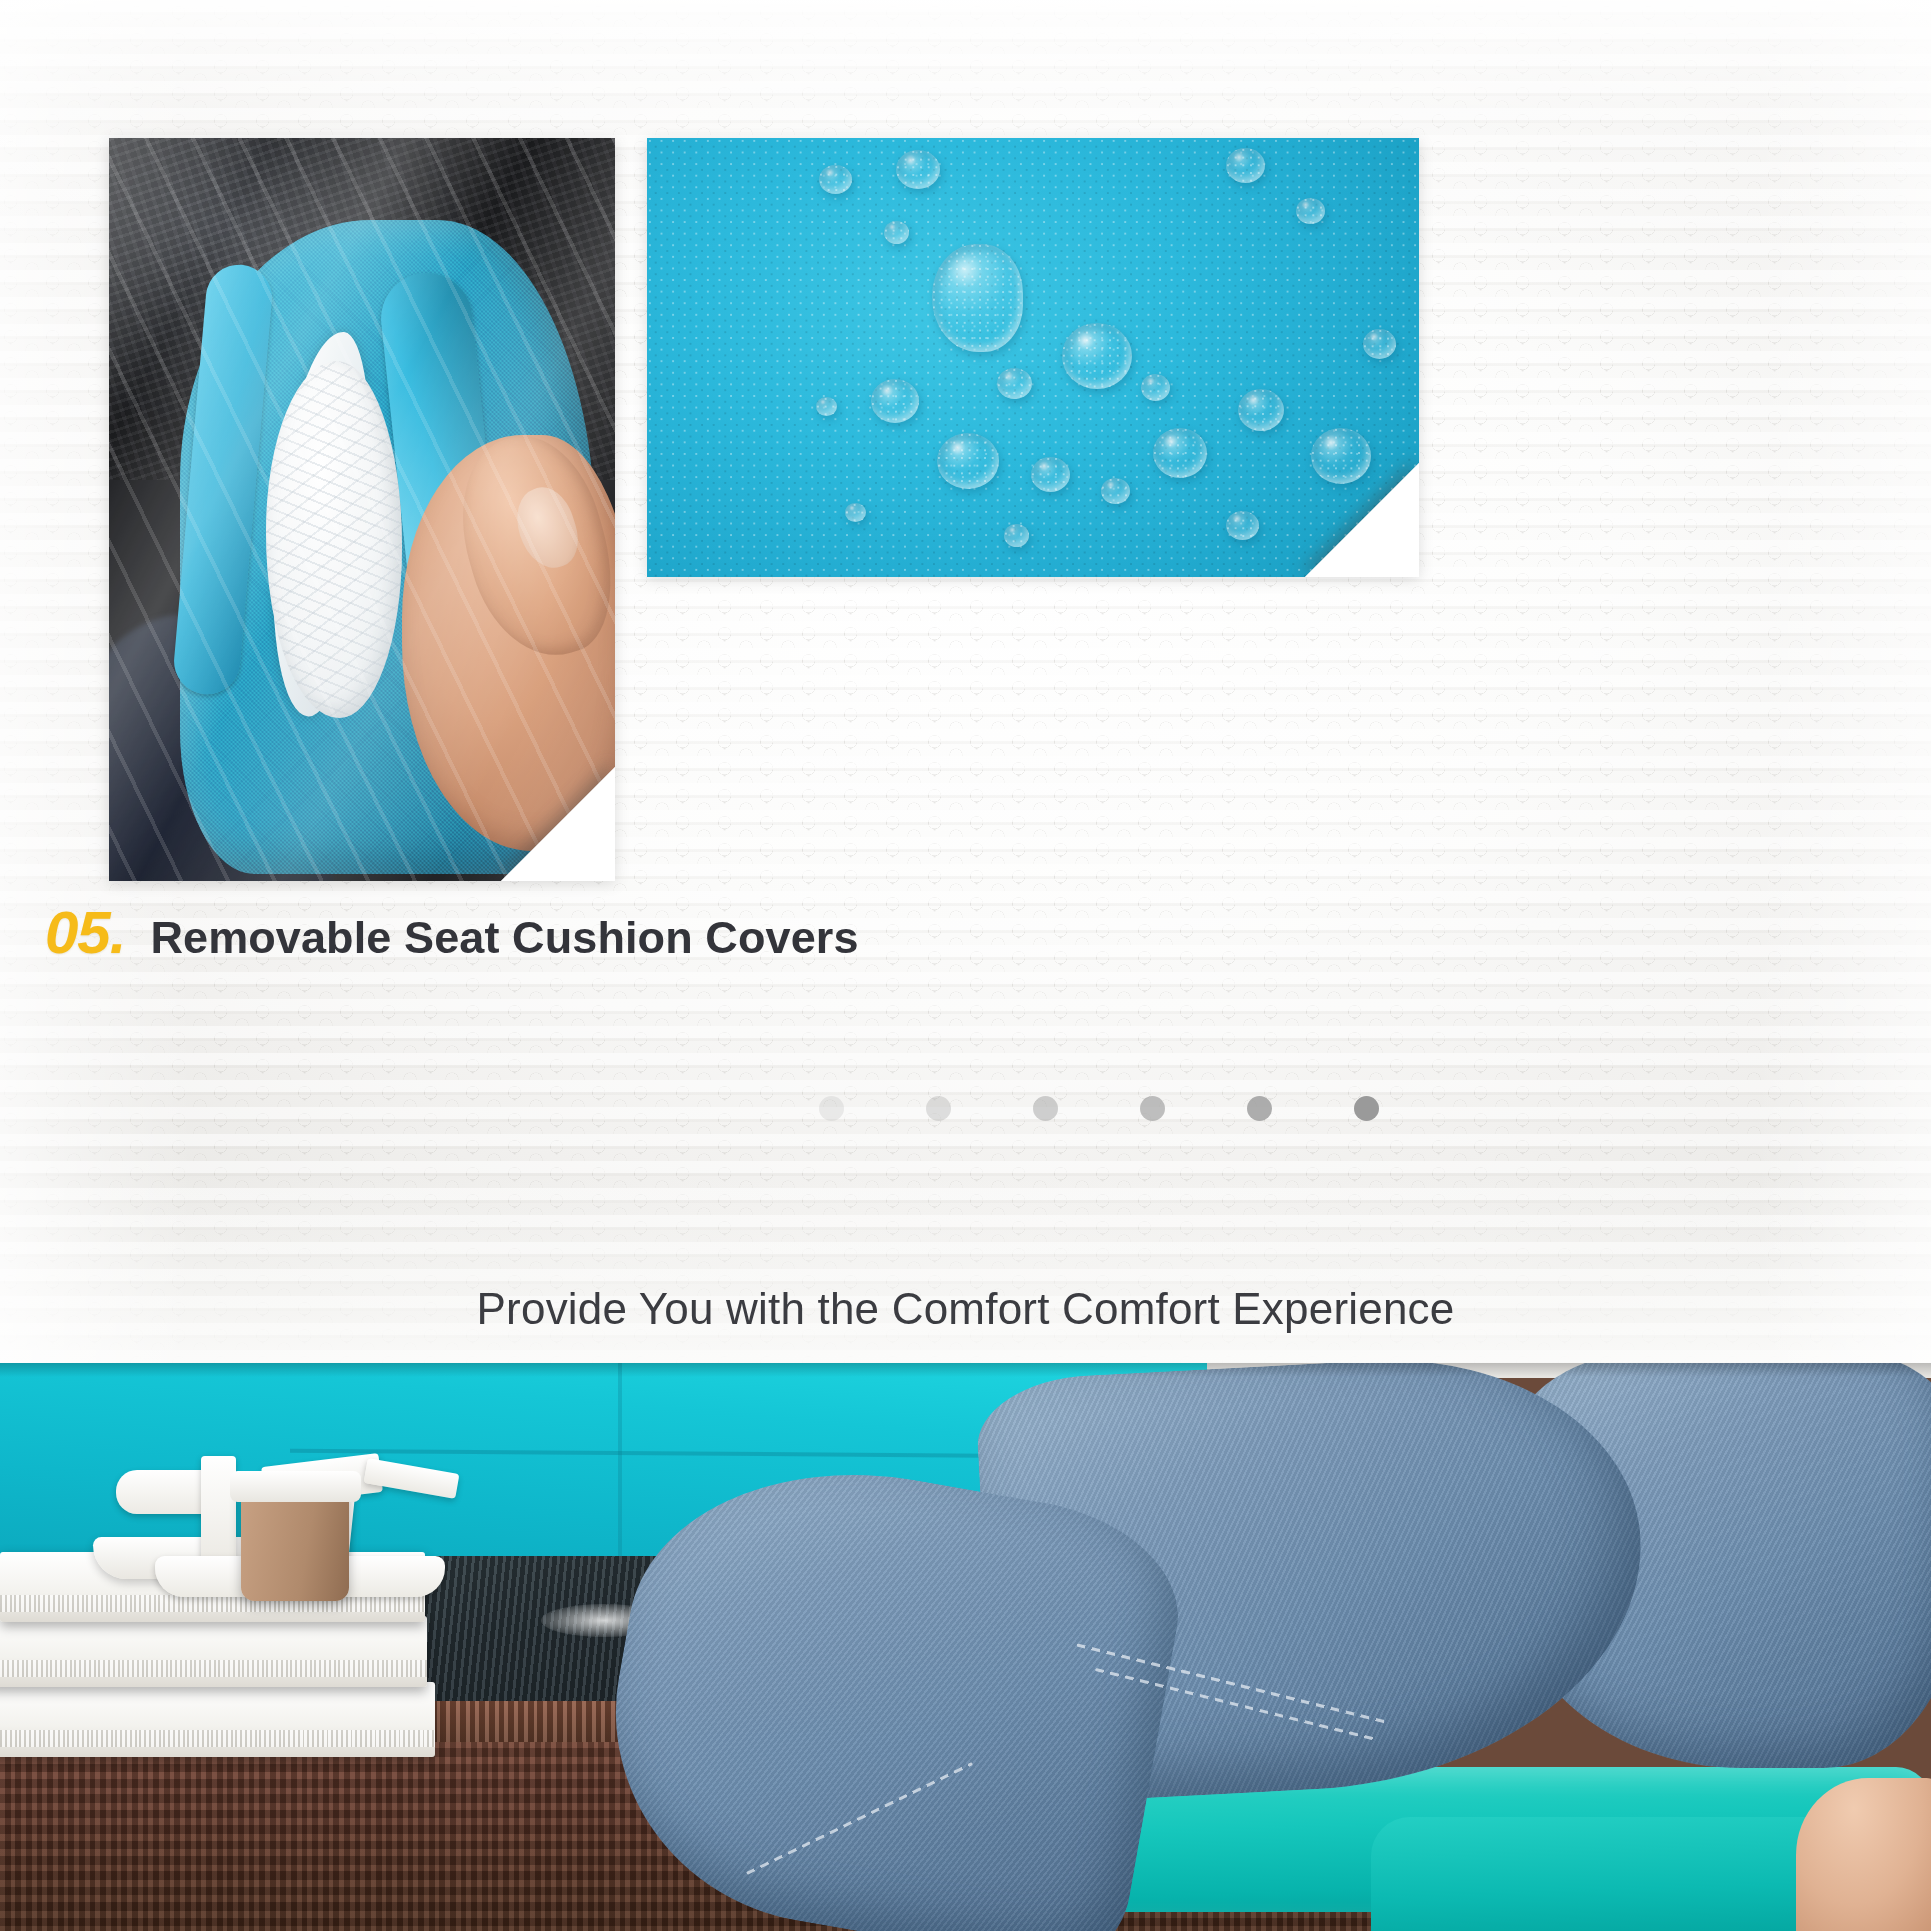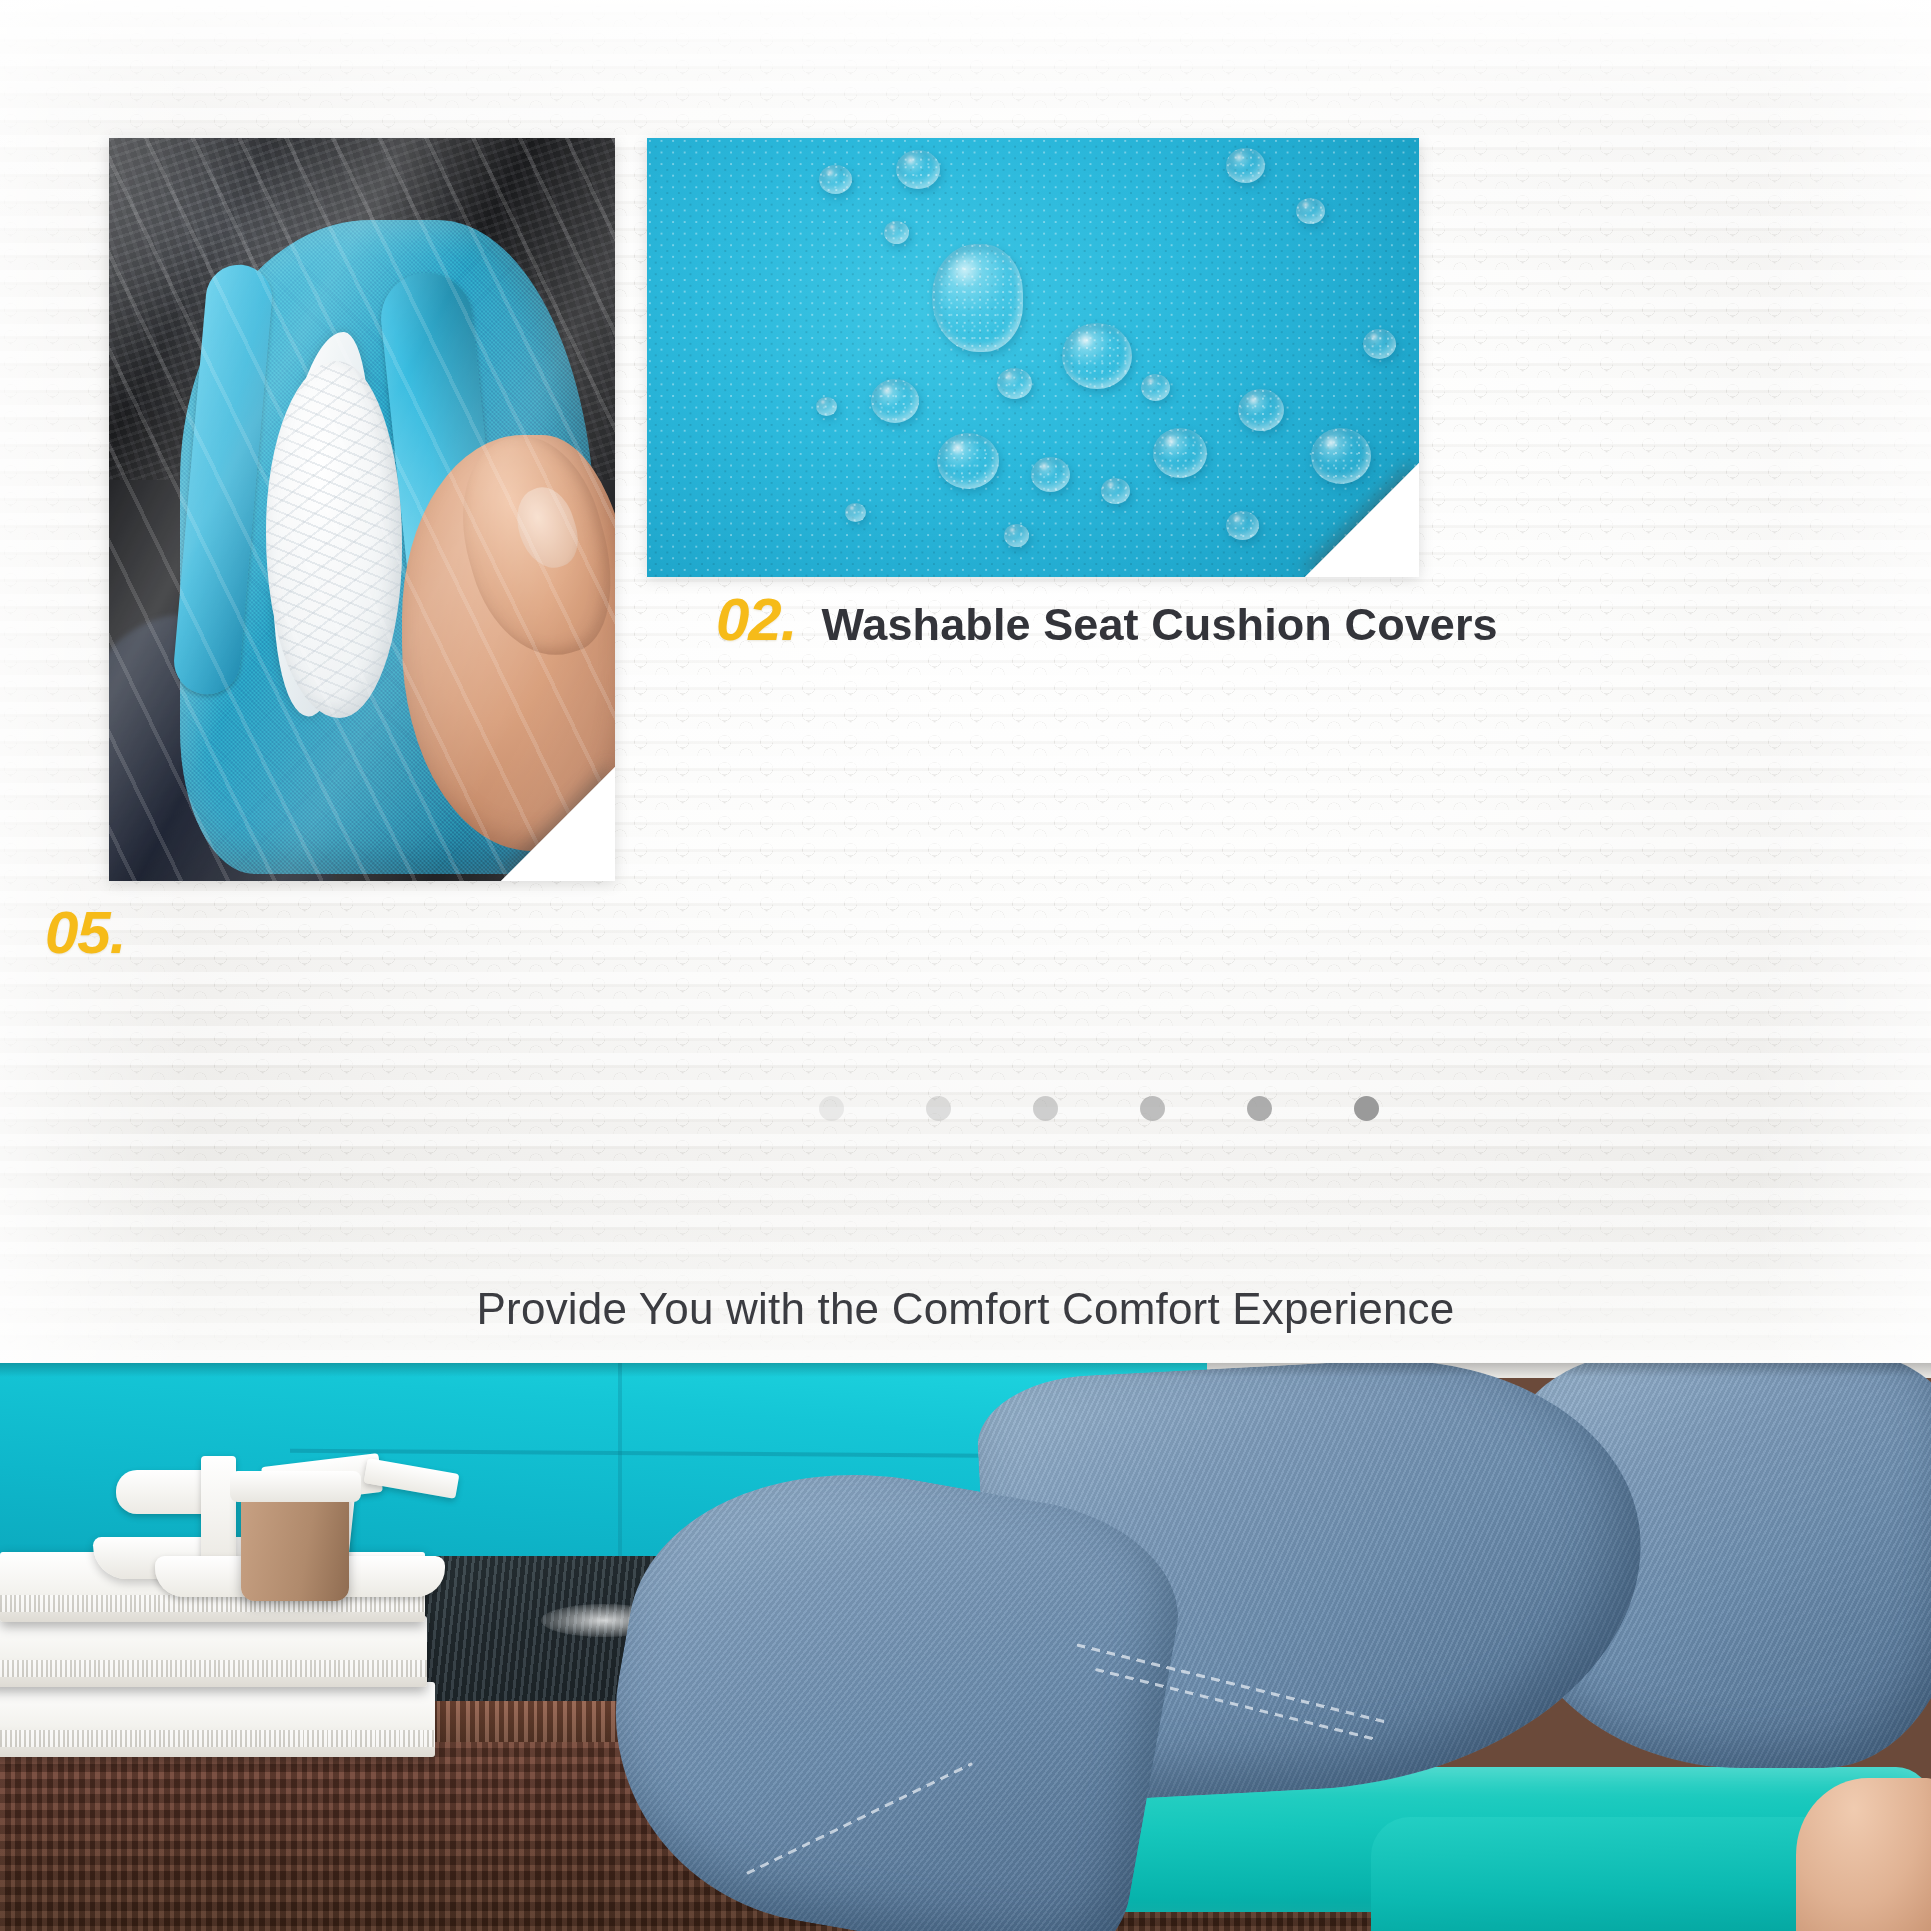--- a/index.html
+++ b/index.html
@@ -524,27 +524,24 @@
     <div class="drop" style="left:579px;top:373px;width:33px;height:29px;"></div>
     <div class="drop" style="left:357px;top:386px;width:25px;height:23px;"></div>
     <div class="drop" style="left:198px;top:365px;width:21px;height:19.3px;"></div>
 
     <div class="curl">
       <div class="fold"></div>
       <div class="sheet"></div>
     </div>
   </div>
 
-  <div class="caption" id="caption-washable">
-    <span class="cap-num">02.</span>
-    <span class="cap-text">Washable Seat Cushion Covers</span>
-  </div>
 
   <div class="caption" id="caption-removable">
     <span class="cap-num">05.</span>
+    <span class="cap-text">Removable Seat Cushion Covers</span>
   </div>
 
   <div class="dot-row">
     <span class="dot" style="opacity:.18"></span>
     <span class="dot" style="opacity:.30"></span>
     <span class="dot" style="opacity:.45"></span>
     <span class="dot" style="opacity:.62"></span>
     <span class="dot" style="opacity:.80"></span>
     <span class="dot" style="opacity:1"></span>
   </div>

